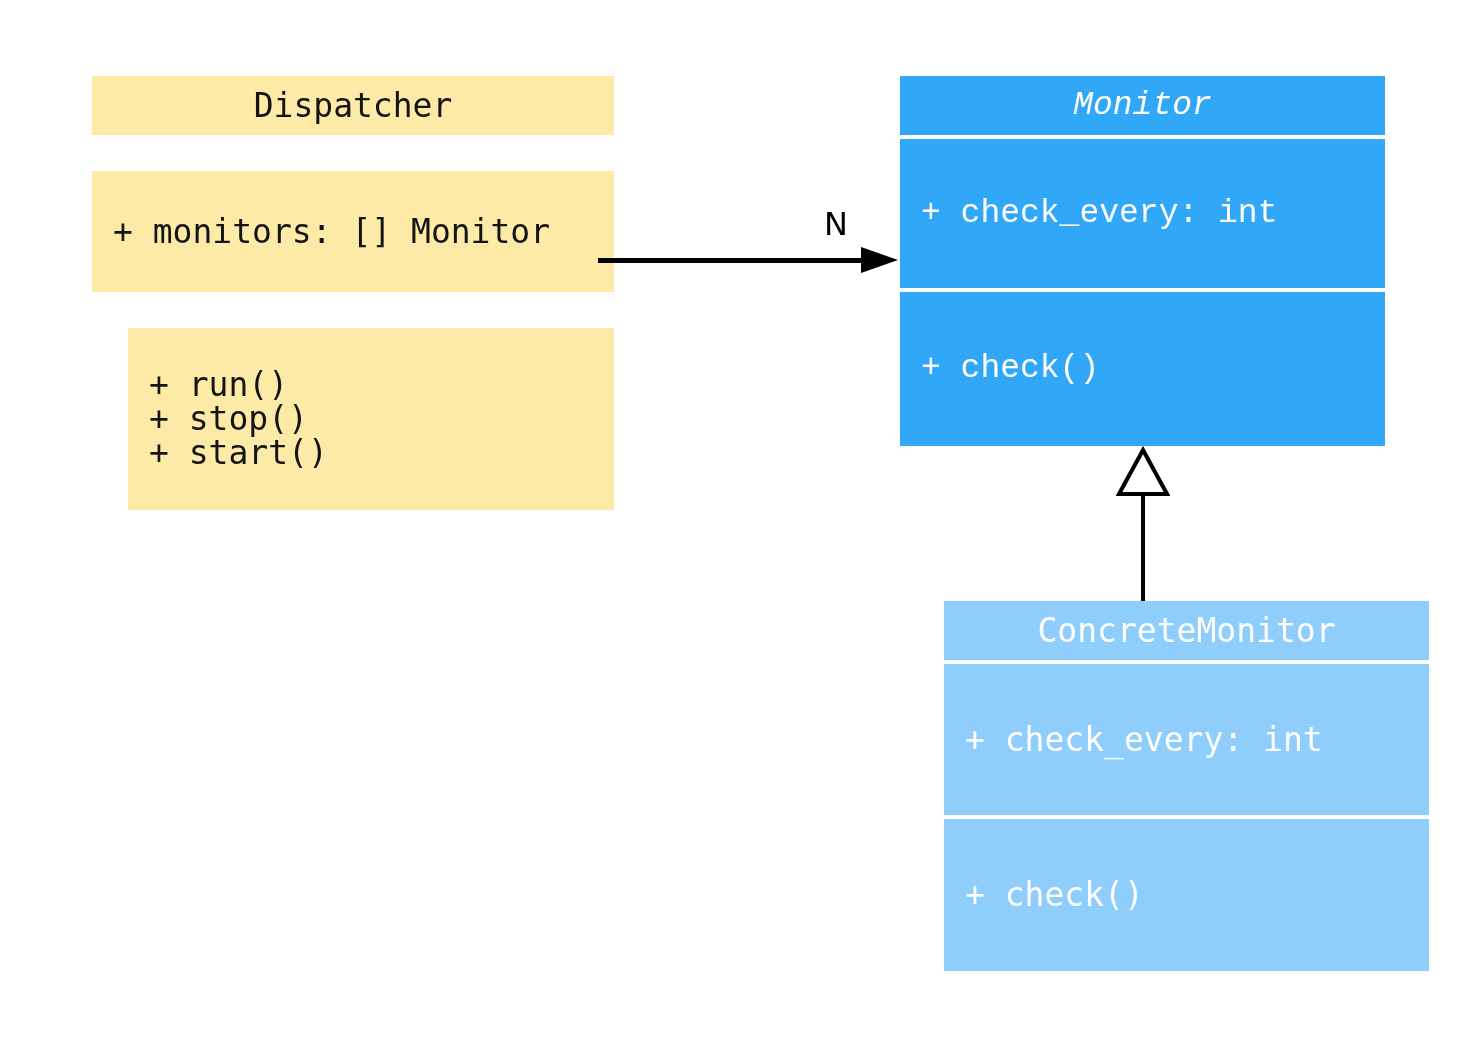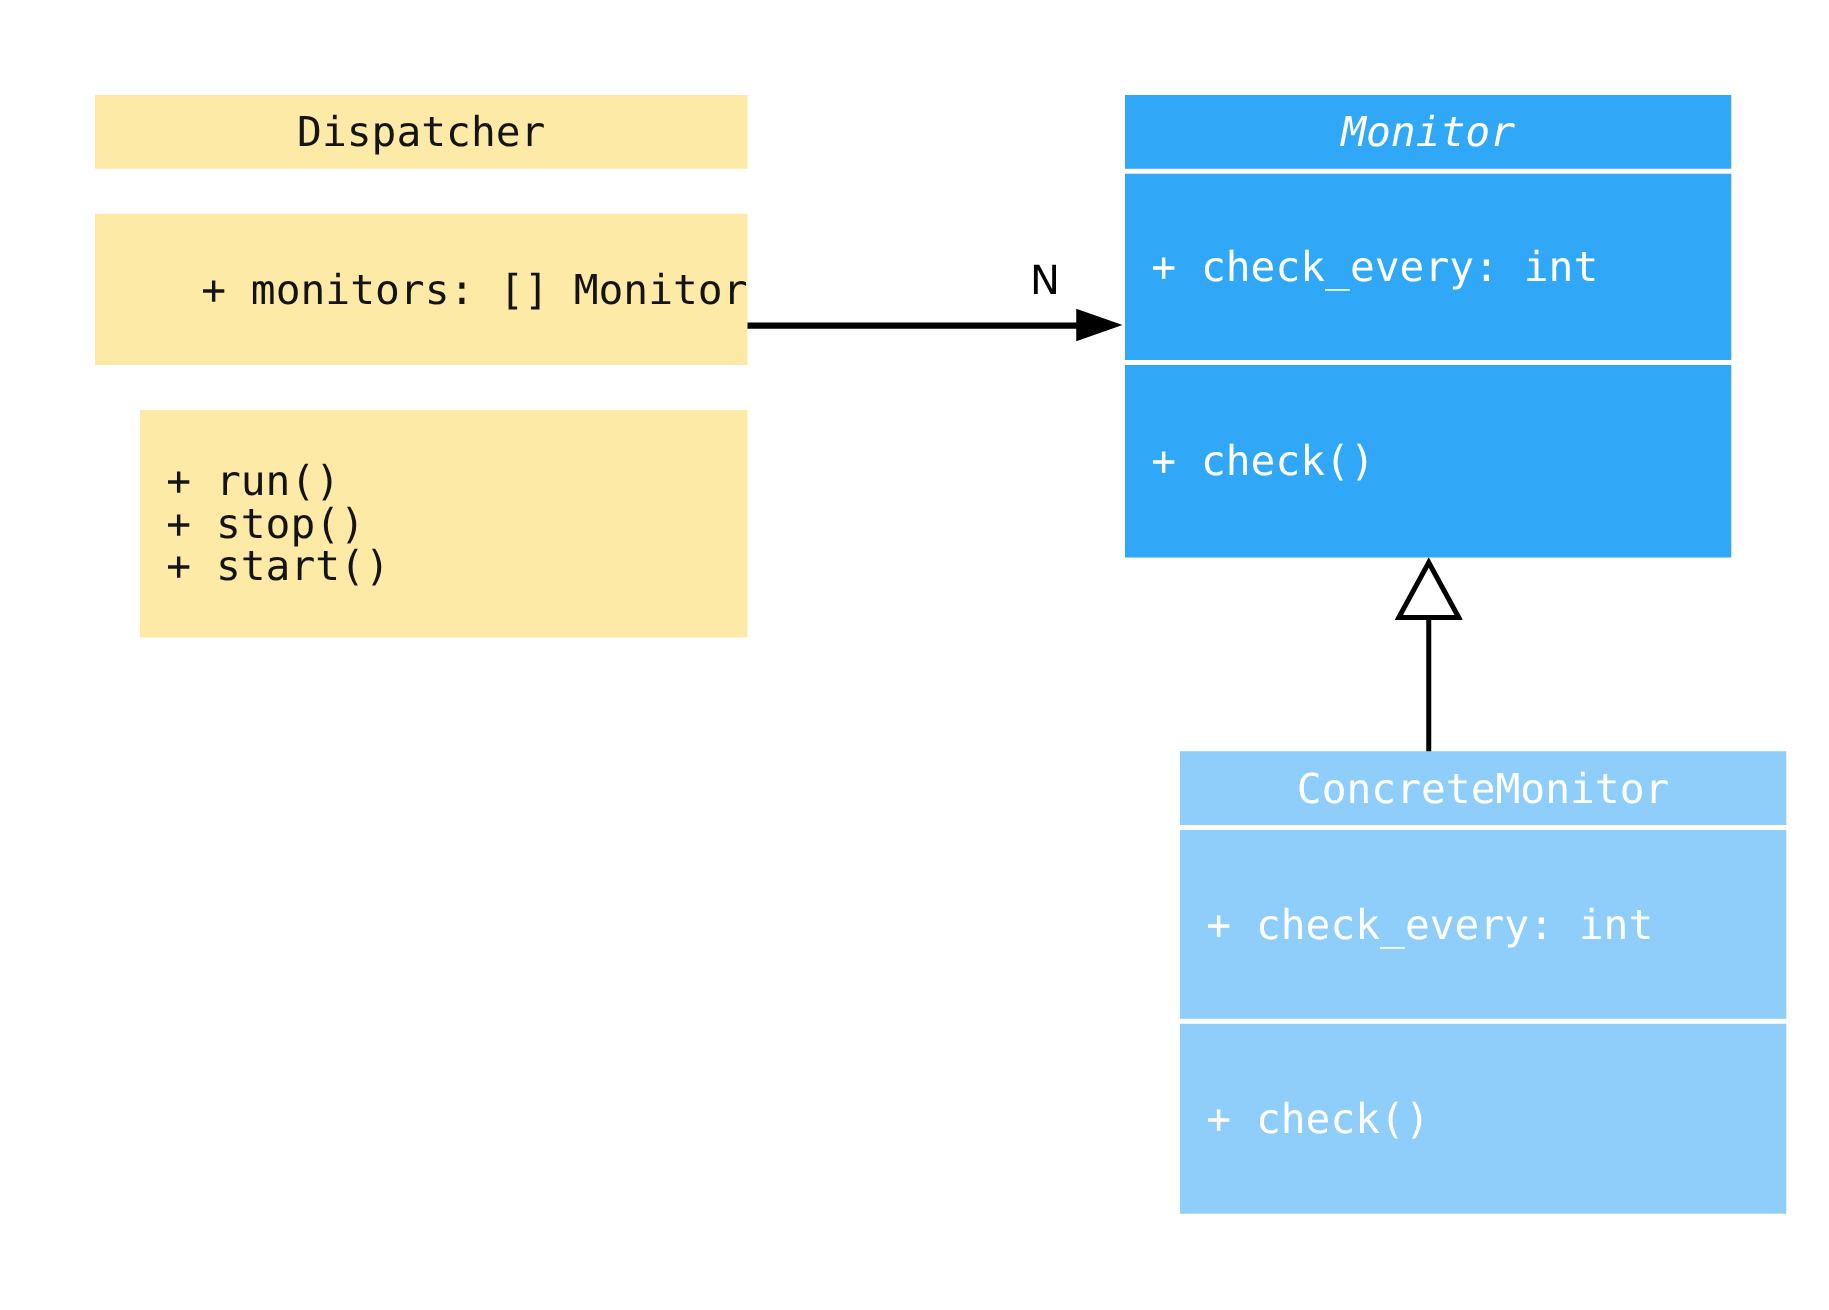--- a/index.html
+++ b/index.html
@@ -84,35 +84,35 @@
     position: absolute;
     left: 1116px;
     top: 446px;
   }
 </style>
 </head>
 <body>
 
 <div class="canvas">
 
-  <div class="uml-class" style="left: 76px; top: 76px; width: 522px; color: rgb(20, 20, 20); gap: 36px;">
+  <div class="uml-class" style="left: 92px; top: 76px; width: 522px; color: rgb(20, 20, 20); gap: 36px;">
     <div class="compartment title-comp" style="height: 59px; background-color: rgb(252, 234, 166);">
       <span class="cls-name">Dispatcher</span>
     </div>
-    <div class="compartment" style="height: 121px; background-color: rgb(252, 234, 166); align-items: flex-end;">
+    <div class="compartment" style="height: 121px; background-color: rgb(252, 234, 166);">
       <div class="member-line">+ monitors: [] Monitor</div>
     </div>
     <div class="compartment" style="height: 182px; background-color: rgb(252, 234, 166); margin-left: 36px;">
       <div class="member-line">+ run()</div>
       <div class="member-line">+ stop()</div>
       <div class="member-line">+ start()</div>
     </div>
   </div>
 
-  <div class="uml-class" style="left: 900px; top: 76px; width: 485px; color: rgb(255, 255, 255);">
+  <div class="uml-class" style="left: 900px; top: 76px; width: 485px; color: rgb(255, 255, 255); font-family: Liberation Mono, monospace;">
     <div class="compartment title-comp" style="height: 59px; background-color: rgb(49, 167, 248);">
       <span class="cls-name abstract">Monitor</span>
     </div>
     <div class="compartment" style="height: 149px; background-color: rgb(49, 167, 248);">
       <div class="member-line">+ check_every: int</div>
     </div>
     <div class="compartment" style="height: 154px; background-color: rgb(49, 167, 248);">
       <div class="member-line">+ check()</div>
     </div>
   </div>

